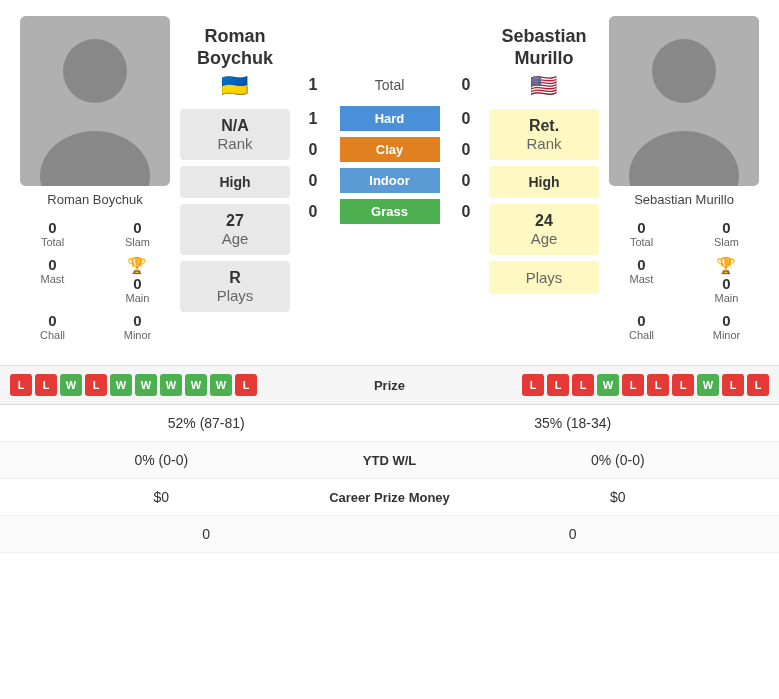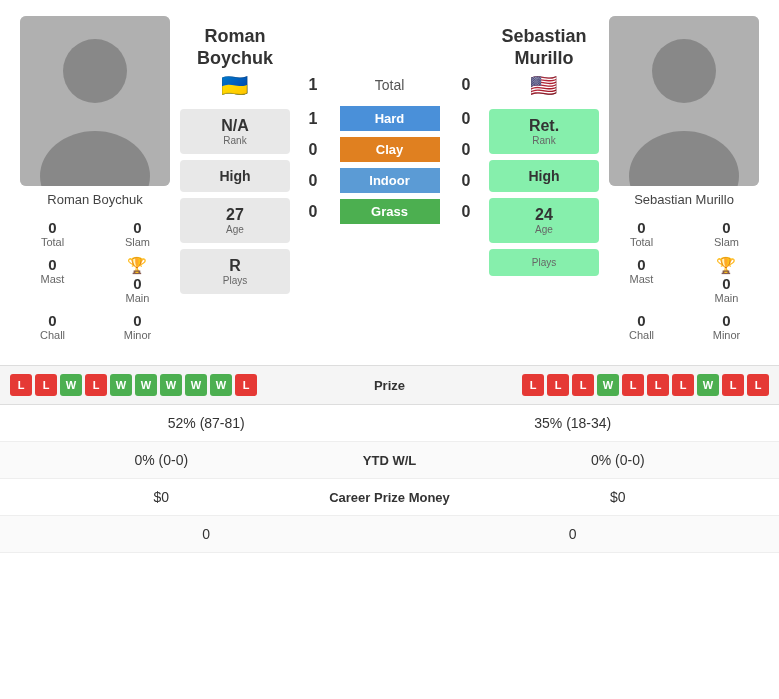--- a/index.html
+++ b/index.html
@@ -106,21 +106,21 @@
       align-items: center;
     }
 
     .info-cell-value {
       font-size: 16px;
       font-weight: bold;
       color: #333;
     }
 
     .info-cell-label {
-      font-size: 10px;
+      font-size: 15px;
       color: #666;
     }
 
     .info-cell-text {
       font-size: 14px;
       font-weight: bold;
       color: #333;
     }
 
     .flag {
@@ -212,21 +212,21 @@
       flex-shrink: 0;
       display: flex;
       flex-direction: column;
       align-items: center;
       margin-top: 10px;
       gap: 0;
     }
 
     .right-info-cell {
       width: 100%;
-      background: #86efac;
+      background: #fef9c3;
       border-radius: 4px;
       margin-bottom: 6px;
       padding: 8px 4px;
       display: flex;
       flex-direction: column;
       align-items: center;
     }
 
     
     .bottom-section {

